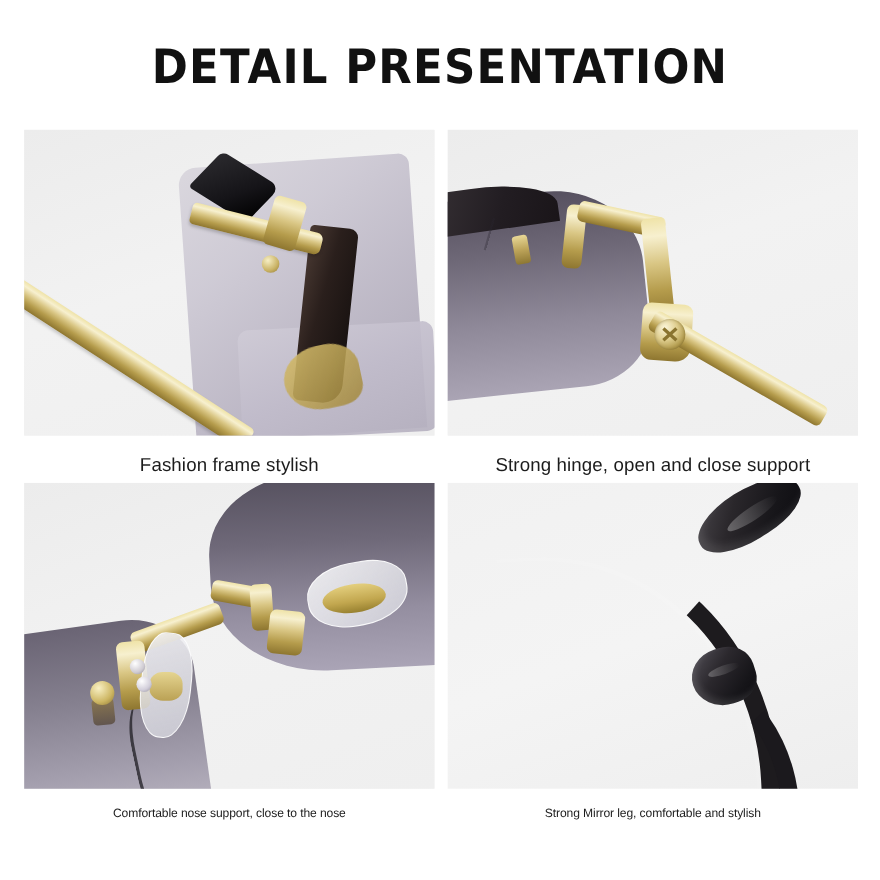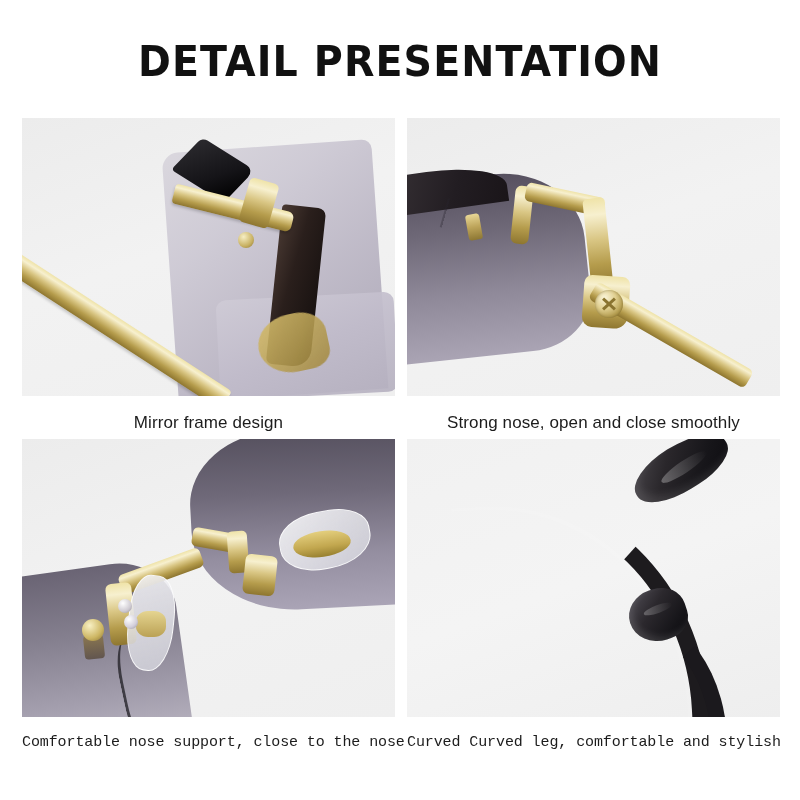--- a/index.html
+++ b/index.html
@@ -49,21 +49,21 @@
     display:block;
     width:373px;
     text-align:center;
     font-size:17px;
     color:#1c1c1c;
     line-height:1;
     padding-top:18px;
     letter-spacing:0.1px;
     white-space:nowrap;
   }
-  .cap-wide { font-size:15px; letter-spacing:-0.1px;font-family:Liberation Mono, monospace; }
+  .cap-wide { font-size:11px; letter-spacing:-0.1px; }
 
   
   .bg-grad-1 {
     position:absolute; inset:0;
     background:linear-gradient(160deg,#ececec 0%,#f2f2f2 45%,#efefef 100%);
   }
   .lens {
     position:absolute;
     background:linear-gradient(to bottom,#4e4956 0%,#6a6472 35%,#928d9d 70%,#b3aebb 100%);
   }
@@ -419,38 +419,38 @@
         <div class="lens p1-lens2"></div>
         <div class="black-arm p1-blacktip"></div>
         <div class="black-arm p1-blackside"></div>
         <div class="gold-bar p1-temple-top"></div>
         <div class="gold-bar p1-hinge"></div>
         <div class="gold-bar p1-temple"></div>
         <div class="p1-engrave"></div>
         <div class="p1-screw"></div>
         <div class="p1-bridge"></div>
       </div>
-      <span class="caption">Mirror frame design</span>
+      <span class="caption">Fashion frame stylish</span>
     </div>
 
     <div class="cell">
       <div class="photo">
         <div class="bg-grad-1"></div>
         <div class="lens p2-lens"></div>
         <div class="lens p2-lenstop"></div>
         <div class="p2-wirelines"></div>
         <div class="p2-smallscrew"></div>
         <div class="gold-bar p2-endpiece"></div>
         <div class="gold-bar p2-arm-a"></div>
         <div class="gold-bar p2-arm-b"></div>
         <div class="gold-bar p2-hingeblock"></div>
         <div class="gold-bar p2-arm-c"></div>
         <div class="p2-screw"></div>
       </div>
-      <span class="caption">Strong nose, open and close smoothly</span>
+      <span class="caption">Strong hinge, open and close support</span>
     </div>
 
     <div class="cell">
       <div class="photo">
         <div class="bg-grad-1"></div>
         <div class="lens p3-lens-r"></div>
         <div class="lens p3-lens-l"></div>
         <div class="p3-rim"></div>
         <div class="gold-bar p3-bridge-a"></div>
         <div class="gold-bar p3-bridge-b"></div>
@@ -471,17 +471,17 @@
 
     <div class="cell">
       <div class="photo p4-bg">
         <div class="p4-arm1"></div>
         <div class="p4-tip1"></div>
         <div class="p4-hl1"></div>
         <div class="p4-arm2"></div>
         <div class="p4-tip2"></div>
         <div class="p4-hl2"></div>
       </div>
-      <span class="caption cap-wide">Curved Curved leg, comfortable and stylish</span>
+      <span class="caption cap-wide">Strong Mirror leg, comfortable and stylish</span>
     </div>
 
   </div>
 </div>
 
 </body></html>

